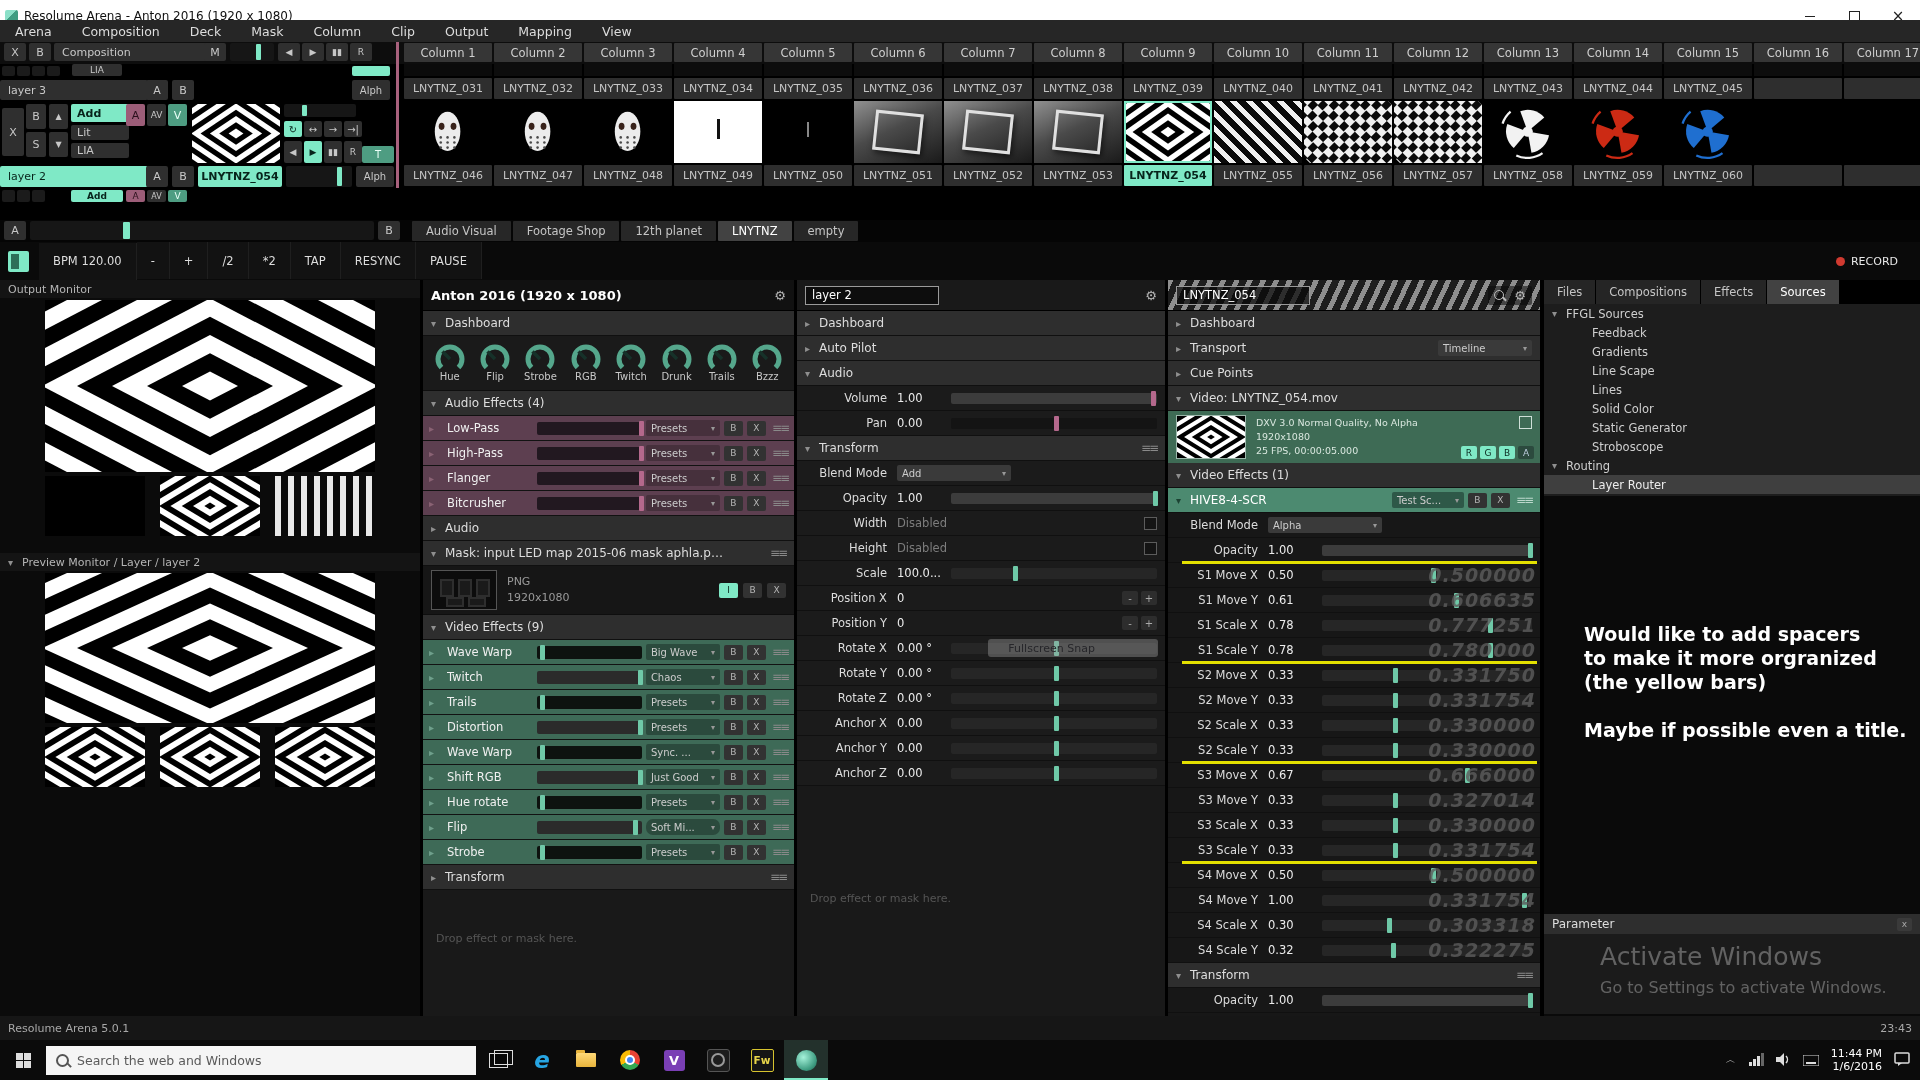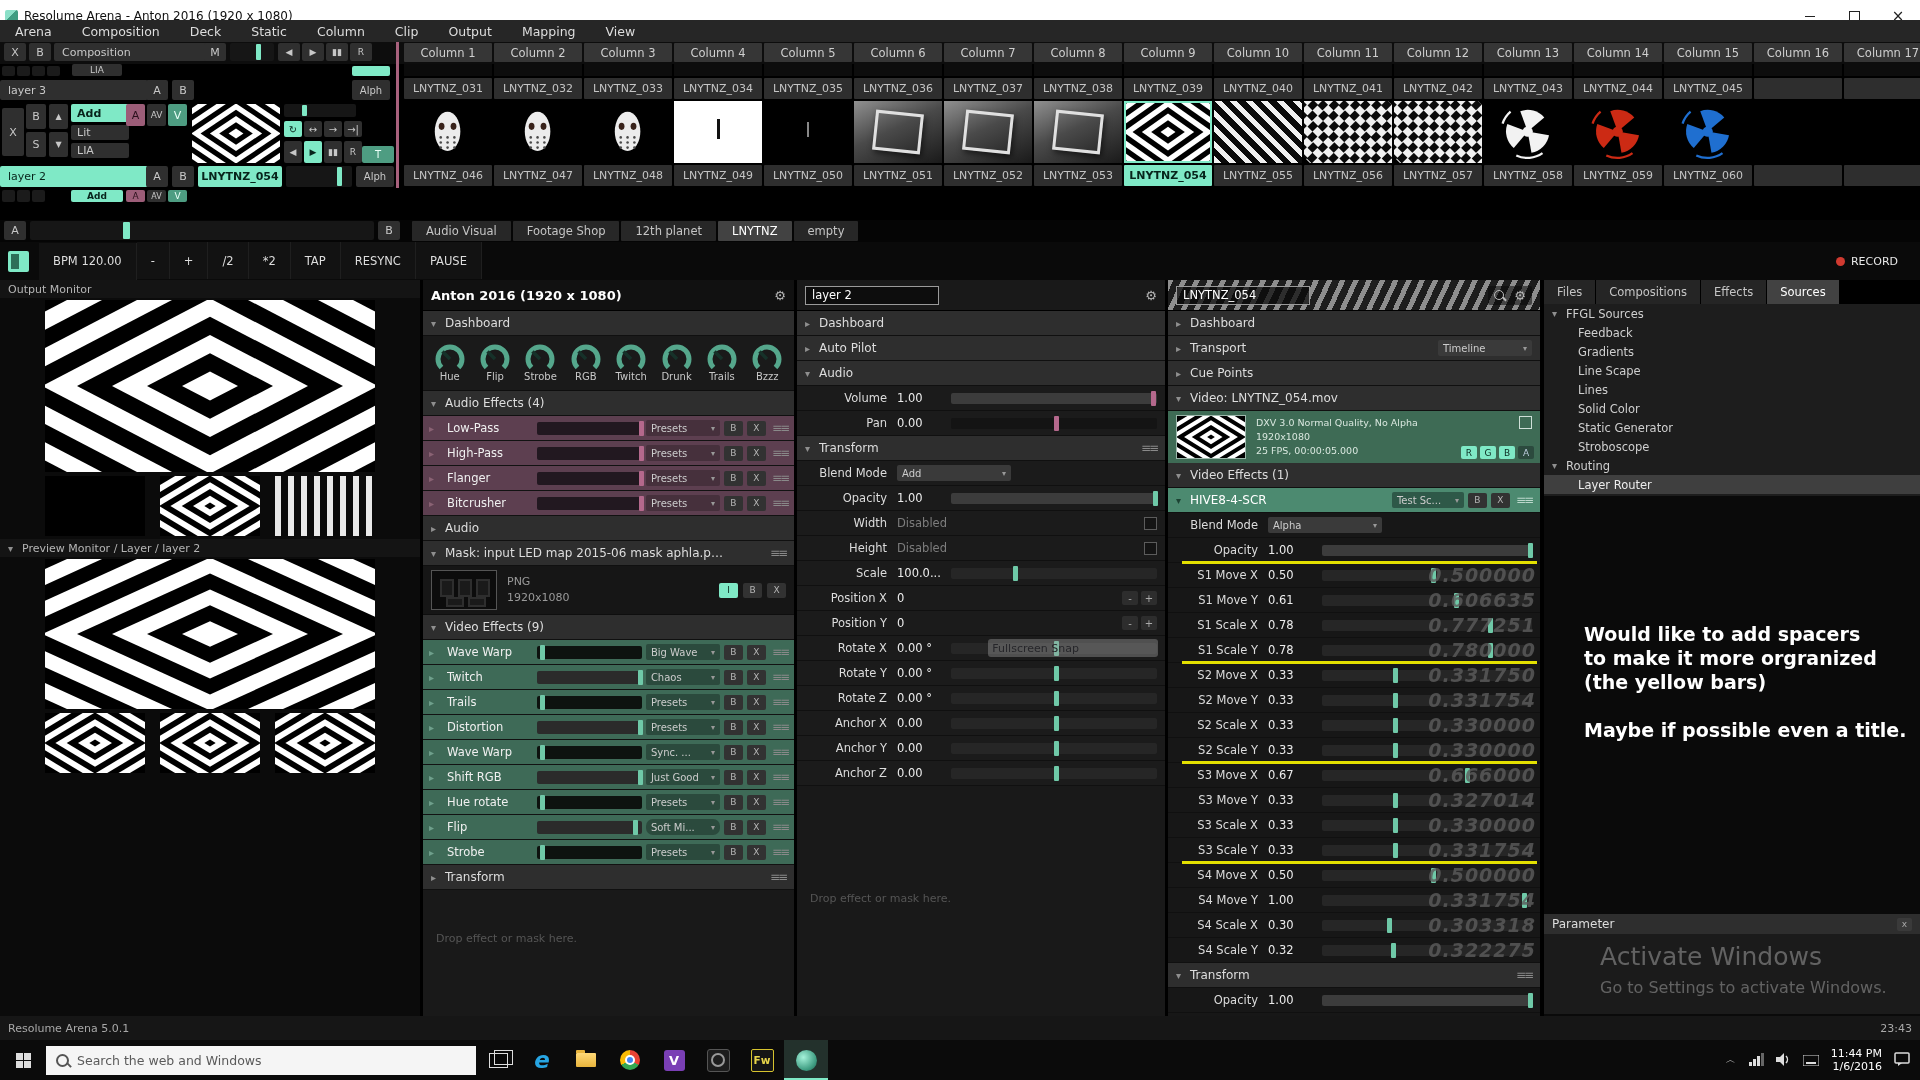--- a/index.html
+++ b/index.html
@@ -94,42 +94,42 @@
     color:#5c5c5c;opacity:.8;letter-spacing:1px;pointer-events:none;z-index:2;line-height:22px}
   .ybar{position:absolute;left:14px;right:3px;bottom:-2px;height:3px;background:#e3e000;z-index:3}
   .namebox{height:17px;background:rgba(8,8,8,.72);border:1px solid #9a9a9a;color:#fff;font-size:11.5px;
     display:flex;align-items:center;padding:0 6px;min-width:120px}
   .drop{position:absolute;left:13px;right:0;text-align:left;color:#555;font-size:11px}
   .checkbox{width:11px;height:11px;border:1px solid #5c5c5c;background:#141414;margin-left:auto}
   .step{display:flex;gap:3px;margin-left:auto}
   .step div{width:16px;height:14px;background:#2d2d2d;border-radius:2px;color:#aaa;font-size:10px;
     display:flex;align-items:center;justify-content:center}
   .fsnap{position:absolute;left:52%;right:2%;top:3px;bottom:3px;background:rgba(155,155,155,.42);
-    border-radius:3px;color:#26262a;font-size:11px;display:flex;align-items:center;padding-left:4px;z-index:4}
+    border-radius:3px;color:#26262a;font-size:11px;display:flex;align-items:center;padding-left:20px;z-index:4}
   
   #monitors{left:0;width:420px;background:#0b0b0b}
   .monlabel{height:18px;display:flex;align-items:center;padding:0 8px;color:#b5b5b5;font-size:11px;background:#141414}
   .tilerow{display:flex;justify-content:space-between;padding:4px 45px 0 45px}
   .tile{width:100px;height:60px;background:#000;overflow:hidden;position:relative}
   
   #vidinfo{height:52px;background:#3e6b55;display:flex;align-items:center;padding:0 8px;gap:10px;position:relative}
   #vidinfo .vthumb{width:68px;height:42px;border:1px solid #9db8ac;flex:none;overflow:hidden}
   #vidinfo .vtext{font-size:9.5px;color:#d9e7df;line-height:1.45}
   .rgba{position:absolute;right:6px;bottom:4px;display:flex;gap:3px}
   .rgba div{width:16px;height:13px;border-radius:2px;background:#7fe9c6;color:#0a2a20;font-size:9px;
     display:flex;align-items:center;justify-content:center}
   .rgba div.alpha{background:#2c4a3e;color:#bcd}
   .expand{position:absolute;right:8px;top:5px;width:11px;height:11px;border:1px solid #cfe0d8}
   
   #browser{left:1544px;width:376px;background:#0a0a0a}
   #btabs{display:flex;gap:1px;background:#000;height:24px}
   .btab{padding:0 13px;background:#252525;color:#c5c5c5;font-size:11.5px;display:flex;align-items:center}
   .btab.active{background:#424242;color:#fff}
   #btree{background:#1d1d1d;padding-bottom:2px}
-  .titem{height:19px;display:flex;align-items:center;font-size:11.5px;color:#cfcfcf;padding-left:34px}
+  .titem{height:19px;display:flex;align-items:center;font-size:11.5px;color:#cfcfcf;padding-left:48px}
   .titem.group{padding-left:8px}
   .titem.selected{background:#3f3f3f;color:#ececec}
   #annot{position:absolute;left:40px;top:342px;width:330px;color:#fff;font-size:19px;font-weight:bold;line-height:24px}
   #parampanel{position:absolute;left:0;right:0;bottom:2px;height:100px;background:#1b1b1b}
   #paramhead{height:20px;background:#2e2e2e;display:flex;align-items:center;padding:0 8px;color:#ddd;font-size:12px}
   #paramhead .xchip{margin-left:auto;width:15px;height:13px;background:#3a3a3a;color:#aaa;font-size:9px;
     display:flex;align-items:center;justify-content:center;border-radius:2px}
   #paramtext{padding:6px 10px;color:#b0b0b0;font-size:10.5px;line-height:1.55}
   .wm{position:absolute;color:#b9b9b9;opacity:.45;pointer-events:none;z-index:9}
   
@@ -164,21 +164,21 @@
     <div class="wbtn">
         <div class="maxi"></div>
       </div>
     <div class="wbtn close"></div>
   </div>
 </div>
 <div id="menubar">
     <div class="menuitem">Arena</div>
     <div class="menuitem">Composition</div>
     <div class="menuitem">Deck</div>
-    <div class="menuitem">Static</div>
+    <div class="menuitem">Mask</div>
     <div class="menuitem">Column</div>
     <div class="menuitem">Clip</div>
     <div class="menuitem">Output</div>
     <div class="menuitem">Mapping</div>
     <div class="menuitem">View</div>
   </div>
 
 <div id="toprow">
     <div id="colheads">
       <div class="colhead">Column 1</div>
@@ -528,21 +528,21 @@
             <rect x="-36" y="-36" width="72" height="72" fill="#000"></rect>
             <rect x="-28" y="-28" width="56" height="56" fill="#fff"></rect>
             <rect x="-20" y="-20" width="40" height="40" fill="#000"></rect>
             <rect x="-12" y="-12" width="24" height="24" fill="#fff"></rect>
             <rect x="-4" y="-4" width="8" height="8" fill="#000"></rect>
           </g>
         </svg>
       </div>
       <div class="tile" style="background: repeating-linear-gradient(90deg, rgb(232, 232, 232) 0px, rgb(232, 232, 232) 6px, rgb(10, 10, 10) 6px, rgb(10, 10, 10) 13px);"></div>
     </div>
-  <div class="monlabel" style="margin-top:3px">
+  <div class="monlabel" style="margin-top:17px">
     <span class="tri"></span>
     <span>Preview Monitor / Layer / layer 2</span>
   </div>
   <div id="prevbig" style="height:150px;margin:2px 45px 0 45px;background:#000">
       <svg viewBox="-50 -50 100 100" preserveAspectRatio="none" style="width:100%;height:100%;display:block">
         <rect x="-50" y="-50" width="100" height="100" fill="#000"></rect>
         <g transform="rotate(45)">
           <rect x="-66" y="-66" width="132" height="132" fill="#fff"></rect>
           <rect x="-58.5" y="-58.5" width="117" height="117" fill="#000"></rect>
           <rect x="-51" y="-51" width="102" height="102" fill="#fff"></rect>

